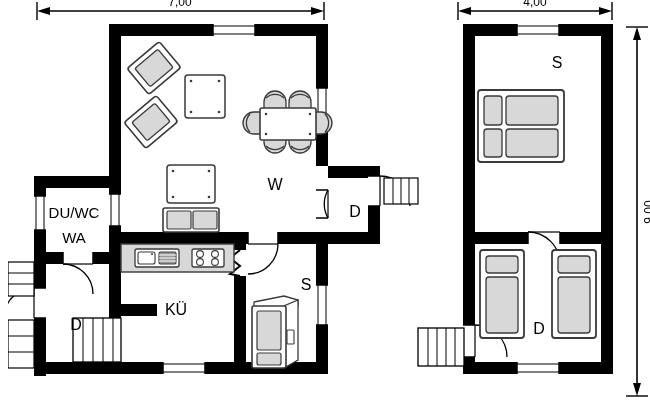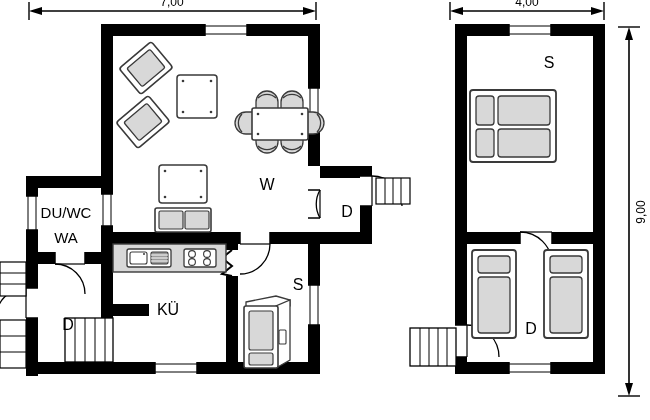--- a/index.html
+++ b/index.html
@@ -11,20 +11,21 @@
     width: 650px;
     height: 420px;
     overflow: hidden;
     font-family: "Liberation Sans", sans-serif;
   }
   #plan-root {
     position: relative;
     width: 526px;
     height: 420px;
     background: #b91c1c;
+    margin-left: 8px;
   }
   #plan-svg {
     display: block;
     width: 650px;
     height: 420px;
   }
   .room-label {
     font-family: "Liberation Sans", sans-serif;
     font-size: 16px;
     fill: #000000;

